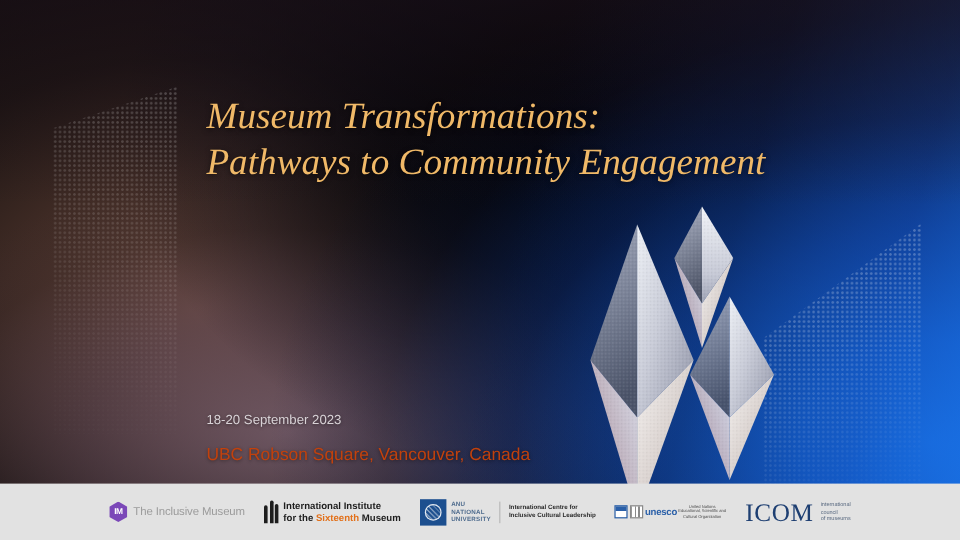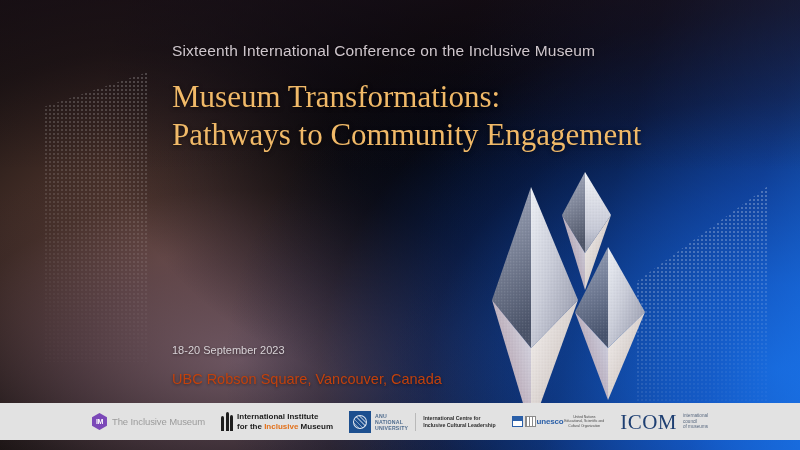--- a/index.html
+++ b/index.html
@@ -111,36 +111,37 @@
     color:#cfc6cc;
     text-shadow:0 1px 3px rgba(0,0,0,0.6);
   }
   .title {
     position:absolute; left:172px; top:78px;
     font-family:"Liberation Serif", "DejaVu Serif", serif;
     font-size:31px; line-height:38px;
     color:#f0b968;
     text-shadow:0 1px 4px rgba(0,0,0,0.55);
     white-space:pre-line;
+    font-style:italic;
   }
   .meta-date {
     position:absolute; left:172px; top:344px;
     font-size:11px; color:#d8d2d6;
     text-shadow:0 1px 3px rgba(0,0,0,0.45);
   }
   .meta-venue {
     position:absolute; left:172px; top:371px;
     font-size:14.5px; color:#c2410c;
     text-shadow:0 1px 3px rgba(0,0,0,0.45);
   }
 
   
   #footer {
     position:absolute; left:0; top:403px;
-    width:800px; height:37px;
+    width:800px; height:47px;
     background:#e2e2e2;
     display:flex; align-items:center; justify-content:center;
     gap:16px;
   }
   .logo { display:flex; align-items:center; }
 
   
   .l1 { gap:5px; }
   .l1 .hexwrap { width:15px; height:17px; position:relative; }
   .l1 .hex {
@@ -285,21 +286,20 @@
       <polygon points="608,247 608,348 645,312" fill="url(#gA)"></polygon>
       <polygon points="608,348 575,312 608,400" fill="url(#gC)" opacity="0.9"></polygon>
       <polygon points="608,348 645,312 608,400" fill="url(#gB)"></polygon>
       <polygon points="608,247 608,348 575,312" fill="url(#grain)" opacity="0.5"></polygon>
       <polygon points="608,247 608,348 645,312" fill="url(#grain)" opacity="0.5"></polygon>
       <polygon points="608,348 575,312 608,400" fill="url(#grain)" opacity="0.42"></polygon>
       <polygon points="608,348 645,312 608,400" fill="url(#grain)" opacity="0.42"></polygon>
     </g>
   </svg>
 
-  <div class="kicker">Sixteenth International Conference on the Inclusive Museum</div>
   <div class="title">Museum Transformations:
 Pathways to Community Engagement</div>
   <div class="meta-date">18-20 September 2023</div>
   <div class="meta-venue">UBC Robson Square, Vancouver, Canada</div>
 
   <div id="footer">
 
     <div class="logo l1">
       <span class="hexwrap">
         <span class="hex">
@@ -310,21 +310,21 @@
     </div>
 
     <div class="logo l2">
       <span class="bars">
           <i></i>
           <i></i>
           <i></i>
         </span>
       <span class="txt">
         <span>International Institute</span><br>
-        <span>for the </span><span class="hl">Inclusive</span><span> Museum</span>
+        <span>for the </span><span class="hl">Sixteenth</span><span> Museum</span>
       </span>
     </div>
 
     <div class="logo l3">
       <span class="crest">
           <span class="inner"></span>
         </span>
       <span class="anu">
         <span>ANU</span><br>
         <span>NATIONAL</span><br>

